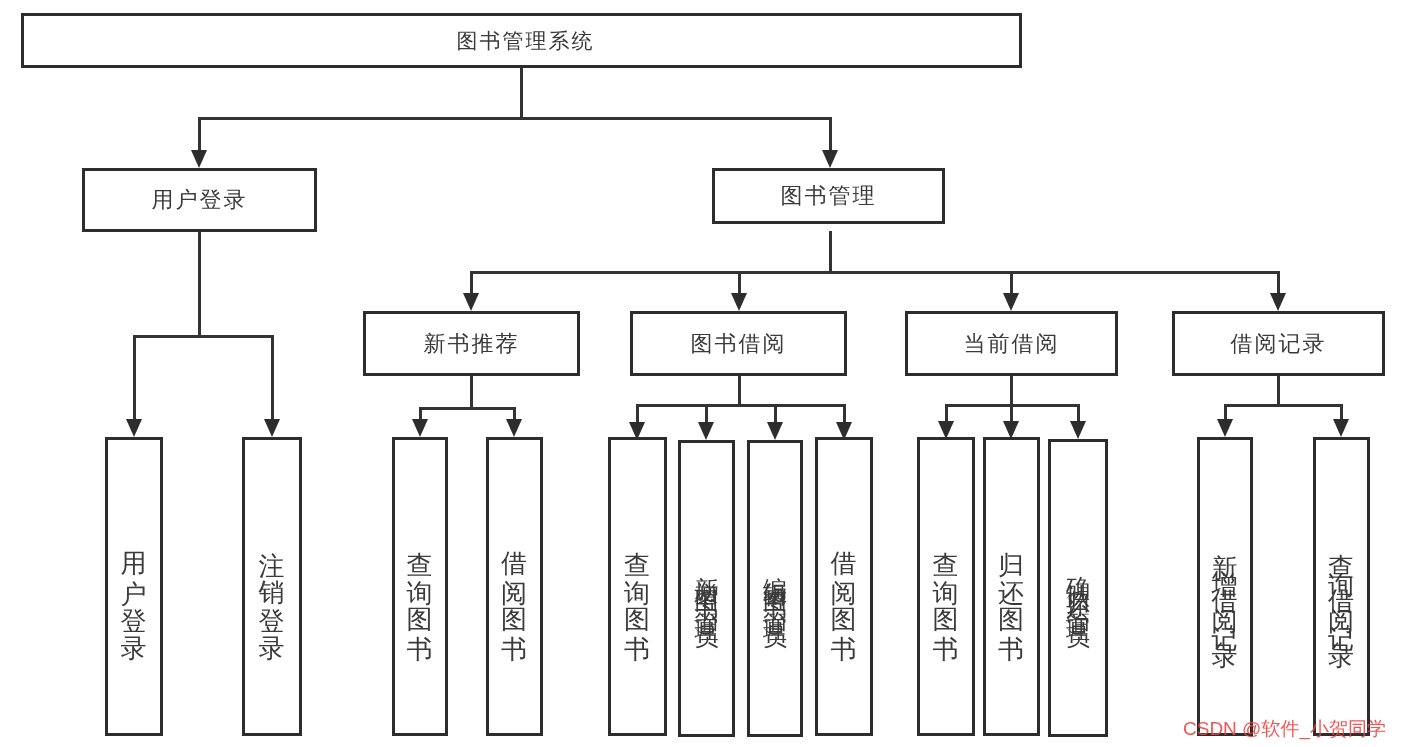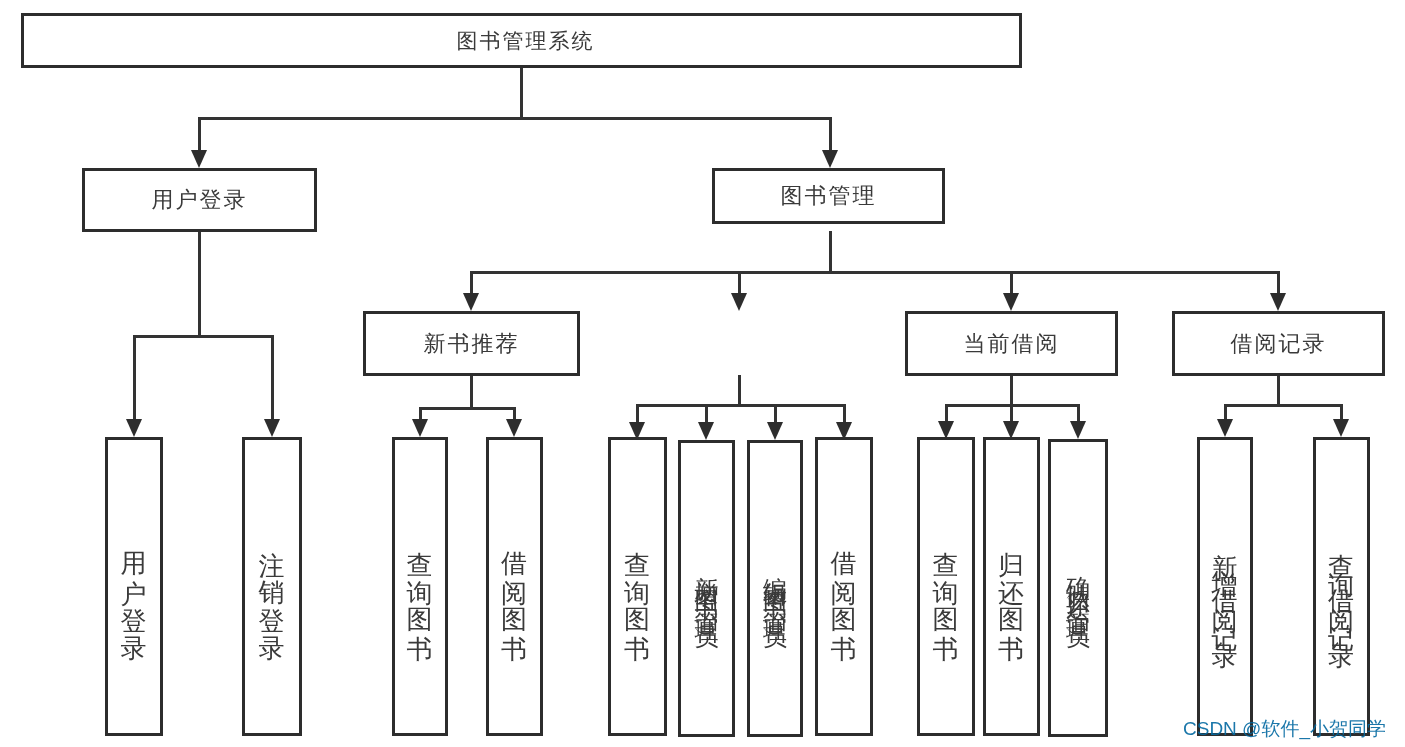--- a/index.html
+++ b/index.html
@@ -17,21 +17,21 @@
   .vtext.med{letter-spacing:18px;}
   .vtext.long{font-size:24px;letter-spacing:7px;}
 
   
   .vl{position:absolute;width:3px;background:#333333;z-index:1;}
   .hl{position:absolute;height:3px;background:#333333;z-index:1;}
   .arrow{position:absolute;width:0;height:0;border-left:8px solid transparent;
          border-right:8px solid transparent;border-top:18px solid #2d2d2d;z-index:1;}
 
   
-  .watermark{position:absolute;left:1183px;top:716px;font-size:19px;color:#0369a1;
+  .watermark{position:absolute;left:1183px;top:716px;font-size:19px;color:#ef4444;
              z-index:6;white-space:nowrap;opacity:.9;}
 </style>
 </head>
 <body>
 
 <div id="canvas">
 
   <div class="box rootbox" style="left:21px;top:13px;width:1001px;height:55px;padding-left:8px;">
     <span>图书管理系统</span>
   </div>
@@ -63,20 +63,23 @@
   <div class="arrow" style="left:463px;top:293px;"></div>
   <div class="vl" style="left:738px;top:271px;height:24px;"></div>
   <div class="arrow" style="left:731px;top:293px;"></div>
   <div class="vl" style="left:1010px;top:271px;height:24px;"></div>
   <div class="arrow" style="left:1003px;top:293px;"></div>
   <div class="vl" style="left:1277px;top:271px;height:24px;"></div>
   <div class="arrow" style="left:1270px;top:293px;"></div>
 
   <div class="box hbox" style="left:363px;top:311px;width:217px;height:65px;">
     <span>新书推荐</span>
+  </div>
+  <div class="box hbox" style="left:630px;top:311px;width:217px;height:65px;">
+    <span>图书借阅</span>
   </div>
   <div class="box hbox" style="left:1172px;top:311px;width:213px;height:65px;">
     <span>借阅记录</span>
   </div>
   <div class="box hbox" style="left:905px;top:311px;width:213px;height:65px;">
     <span>当前借阅</span>
   </div>
 
   <div class="vl" style="left:470px;top:375px;height:34px;"></div>
   <div class="hl" style="left:419px;top:407px;width:97px;"></div>

